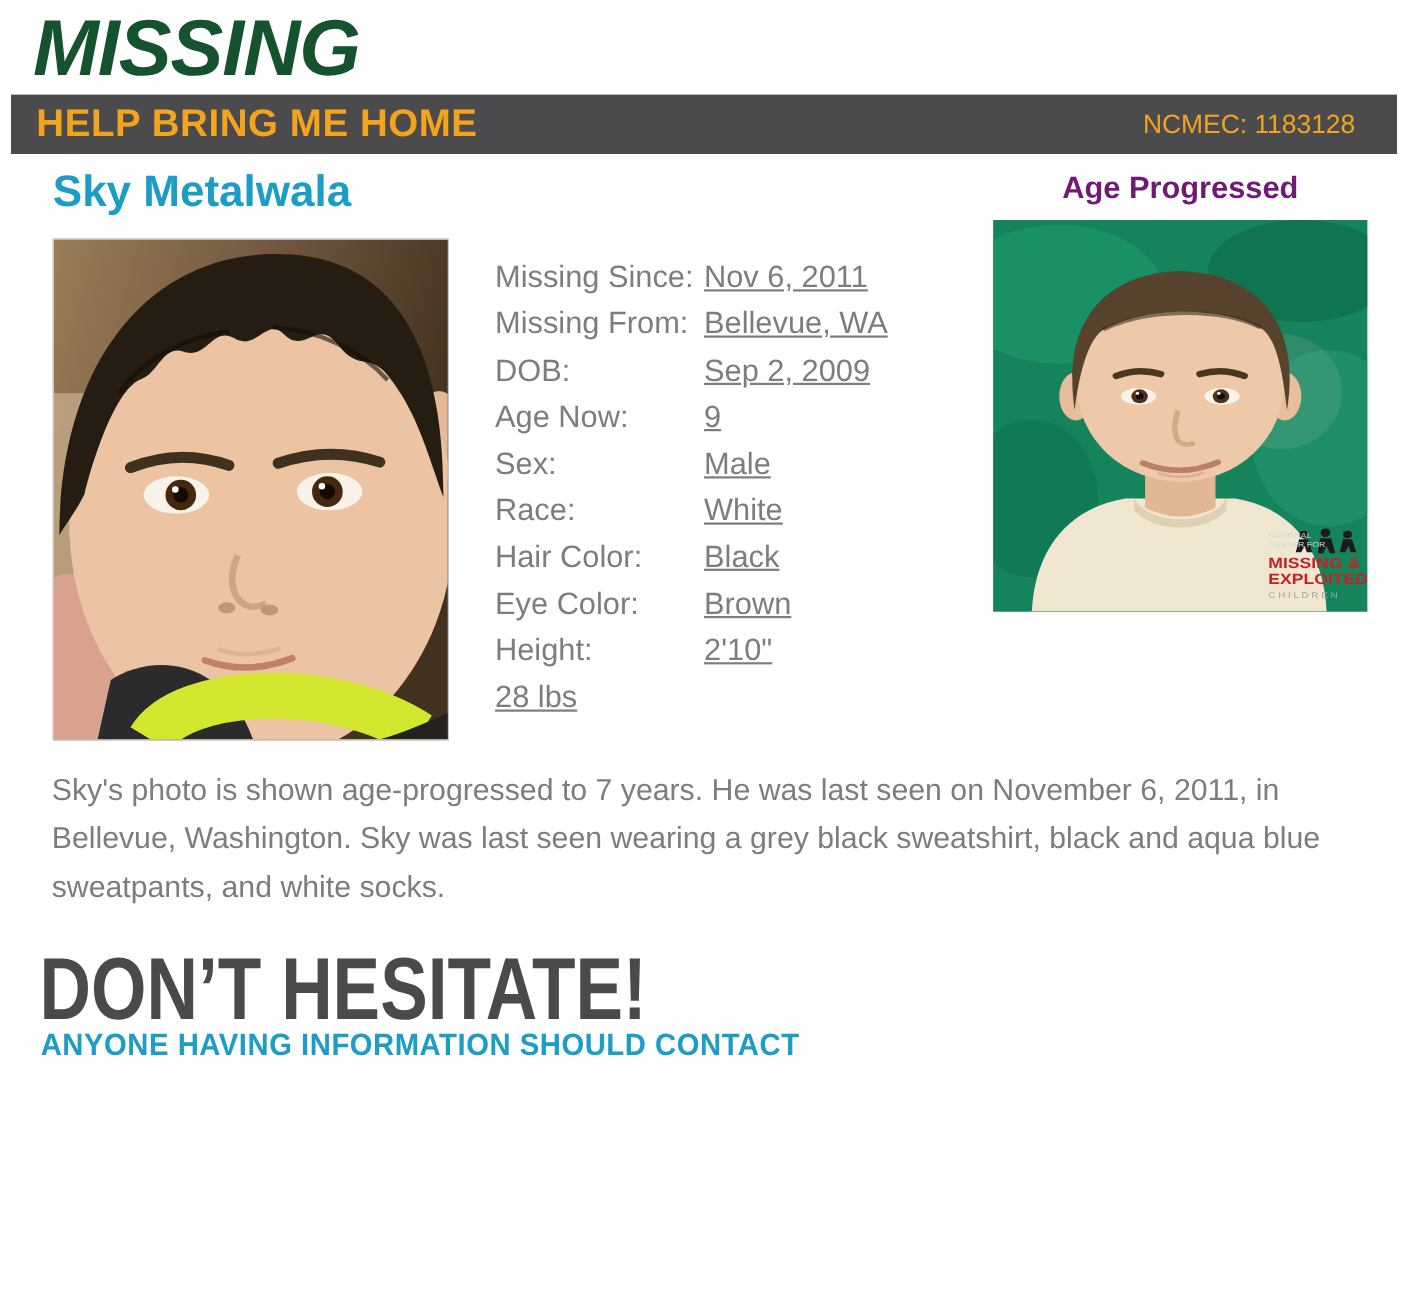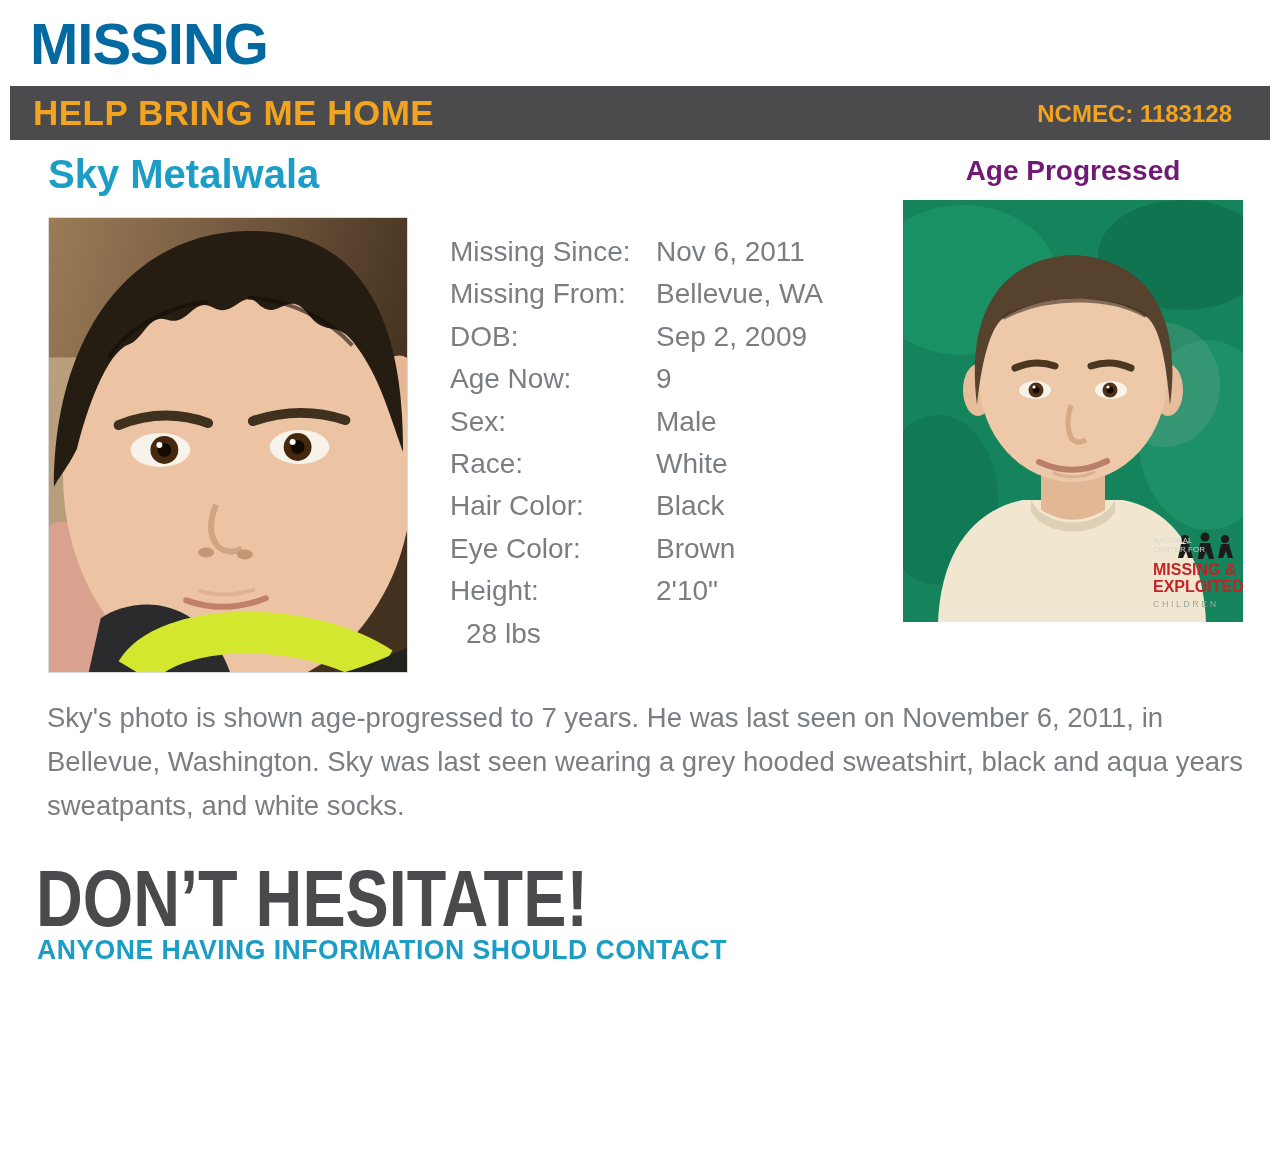--- a/index.html
+++ b/index.html
@@ -2,53 +2,53 @@
 <html><head>
 <meta charset="utf-8">
 <style>
   html,body{margin:0;padding:0;background:#ffffff;}
   .poster{
     position:relative;width:1280px;height:1173px;background:#ffffff;
     font-family:"Liberation Sans",sans-serif;overflow:hidden;
   }
   .missing-title{
     position:absolute;left:30px;top:0px;
-    font-size:58px;font-weight:700;line-height:88px;letter-spacing:-1px;
-    color:#0369a1;white-space:nowrap;
+    font-size:72px;font-weight:700;line-height:88px;letter-spacing:-1px;
+    color:#14532d;white-space:nowrap;font-style:italic;
   }
   .top-bar{
     position:absolute;left:10px;top:86px;width:1260px;height:54px;
     background:#4b4b4d;display:flex;align-items:center;justify-content:space-between;
     padding:0 38px 0 23px;box-sizing:border-box;
   }
   .tagline{color:#f2a41e;font-size:35px;font-weight:700;letter-spacing:.5px;white-space:nowrap;}
-  .case-id{color:#f2a41e;font-size:24px;font-weight:700;white-space:nowrap;margin-top:1px;}
+  .case-id{color:#f2a41e;font-size:24px;font-weight:400;white-space:nowrap;margin-top:1px;}
   .child-name{
     position:absolute;left:48px;top:144px;
     font-size:40px;font-weight:700;line-height:60px;color:#1b9dc6;white-space:nowrap;
   }
   .age-progressed{
     position:absolute;left:903px;top:157px;width:340px;text-align:center;
     font-size:28px;font-weight:700;color:#701a75;line-height:28px;white-space:nowrap;
   }
   .photo-left{
     position:absolute;left:48px;top:217px;width:360px;height:456px;
     border:1px solid #d9d9d9;box-sizing:border-box;background:#6e543c;
   }
   .photo-right{
-    position:absolute;left:903px;top:200px;width:340px;height:422px;background:#15835c;
+    position:absolute;left:903px;top:200px;width:340px;height:356px;background:#15835c;
   }
   .photo-left svg,.photo-right svg{display:block;width:100%;height:100%;}
   .details{
     position:absolute;left:450px;top:231px;
     color:#7a7d82;font-size:28px;line-height:42.4px;
   }
   .detail-row{display:flex;}
   .detail-label{width:190px;white-space:nowrap;}
-  .detail-value{margin-left:16px;text-align:left;white-space:nowrap;}
+  .detail-value{text-align:left;white-space:nowrap;text-decoration:underline;}
   .description{
     position:absolute;left:47px;top:696px;width:1210px;
     font-size:27.5px;line-height:44px;color:#7a7d82;
   }
   .dont-hesitate{
     position:absolute;left:36px;top:859px;
     font-size:80px;font-weight:700;line-height:80px;color:#4a4a4d;
     transform:scaleX(0.81);transform-origin:0 0;white-space:nowrap;
   }
   .contact-instruction{
@@ -233,21 +233,21 @@
       <span class="detail-label">Height:</span>
       <span class="detail-value">2'10"</span>
     </div>
     <div class="detail-row">
       <span class="detail-value">28 lbs</span>
     </div>
   </div>
 
   <div class="description">
     <div>Sky's photo is shown age-progressed to 7 years. He was last seen on November 6, 2011, in</div>
-    <div>Bellevue, Washington. Sky was last seen wearing a grey hooded sweatshirt, black and aqua years</div>
+    <div>Bellevue, Washington. Sky was last seen wearing a grey black sweatshirt, black and aqua blue</div>
     <div>sweatpants, and white socks.</div>
   </div>
 
   <div class="dont-hesitate">DON’T HESITATE!</div>
 
   <div class="contact-instruction">ANYONE HAVING INFORMATION SHOULD CONTACT</div>
 
 
 </div>
 

